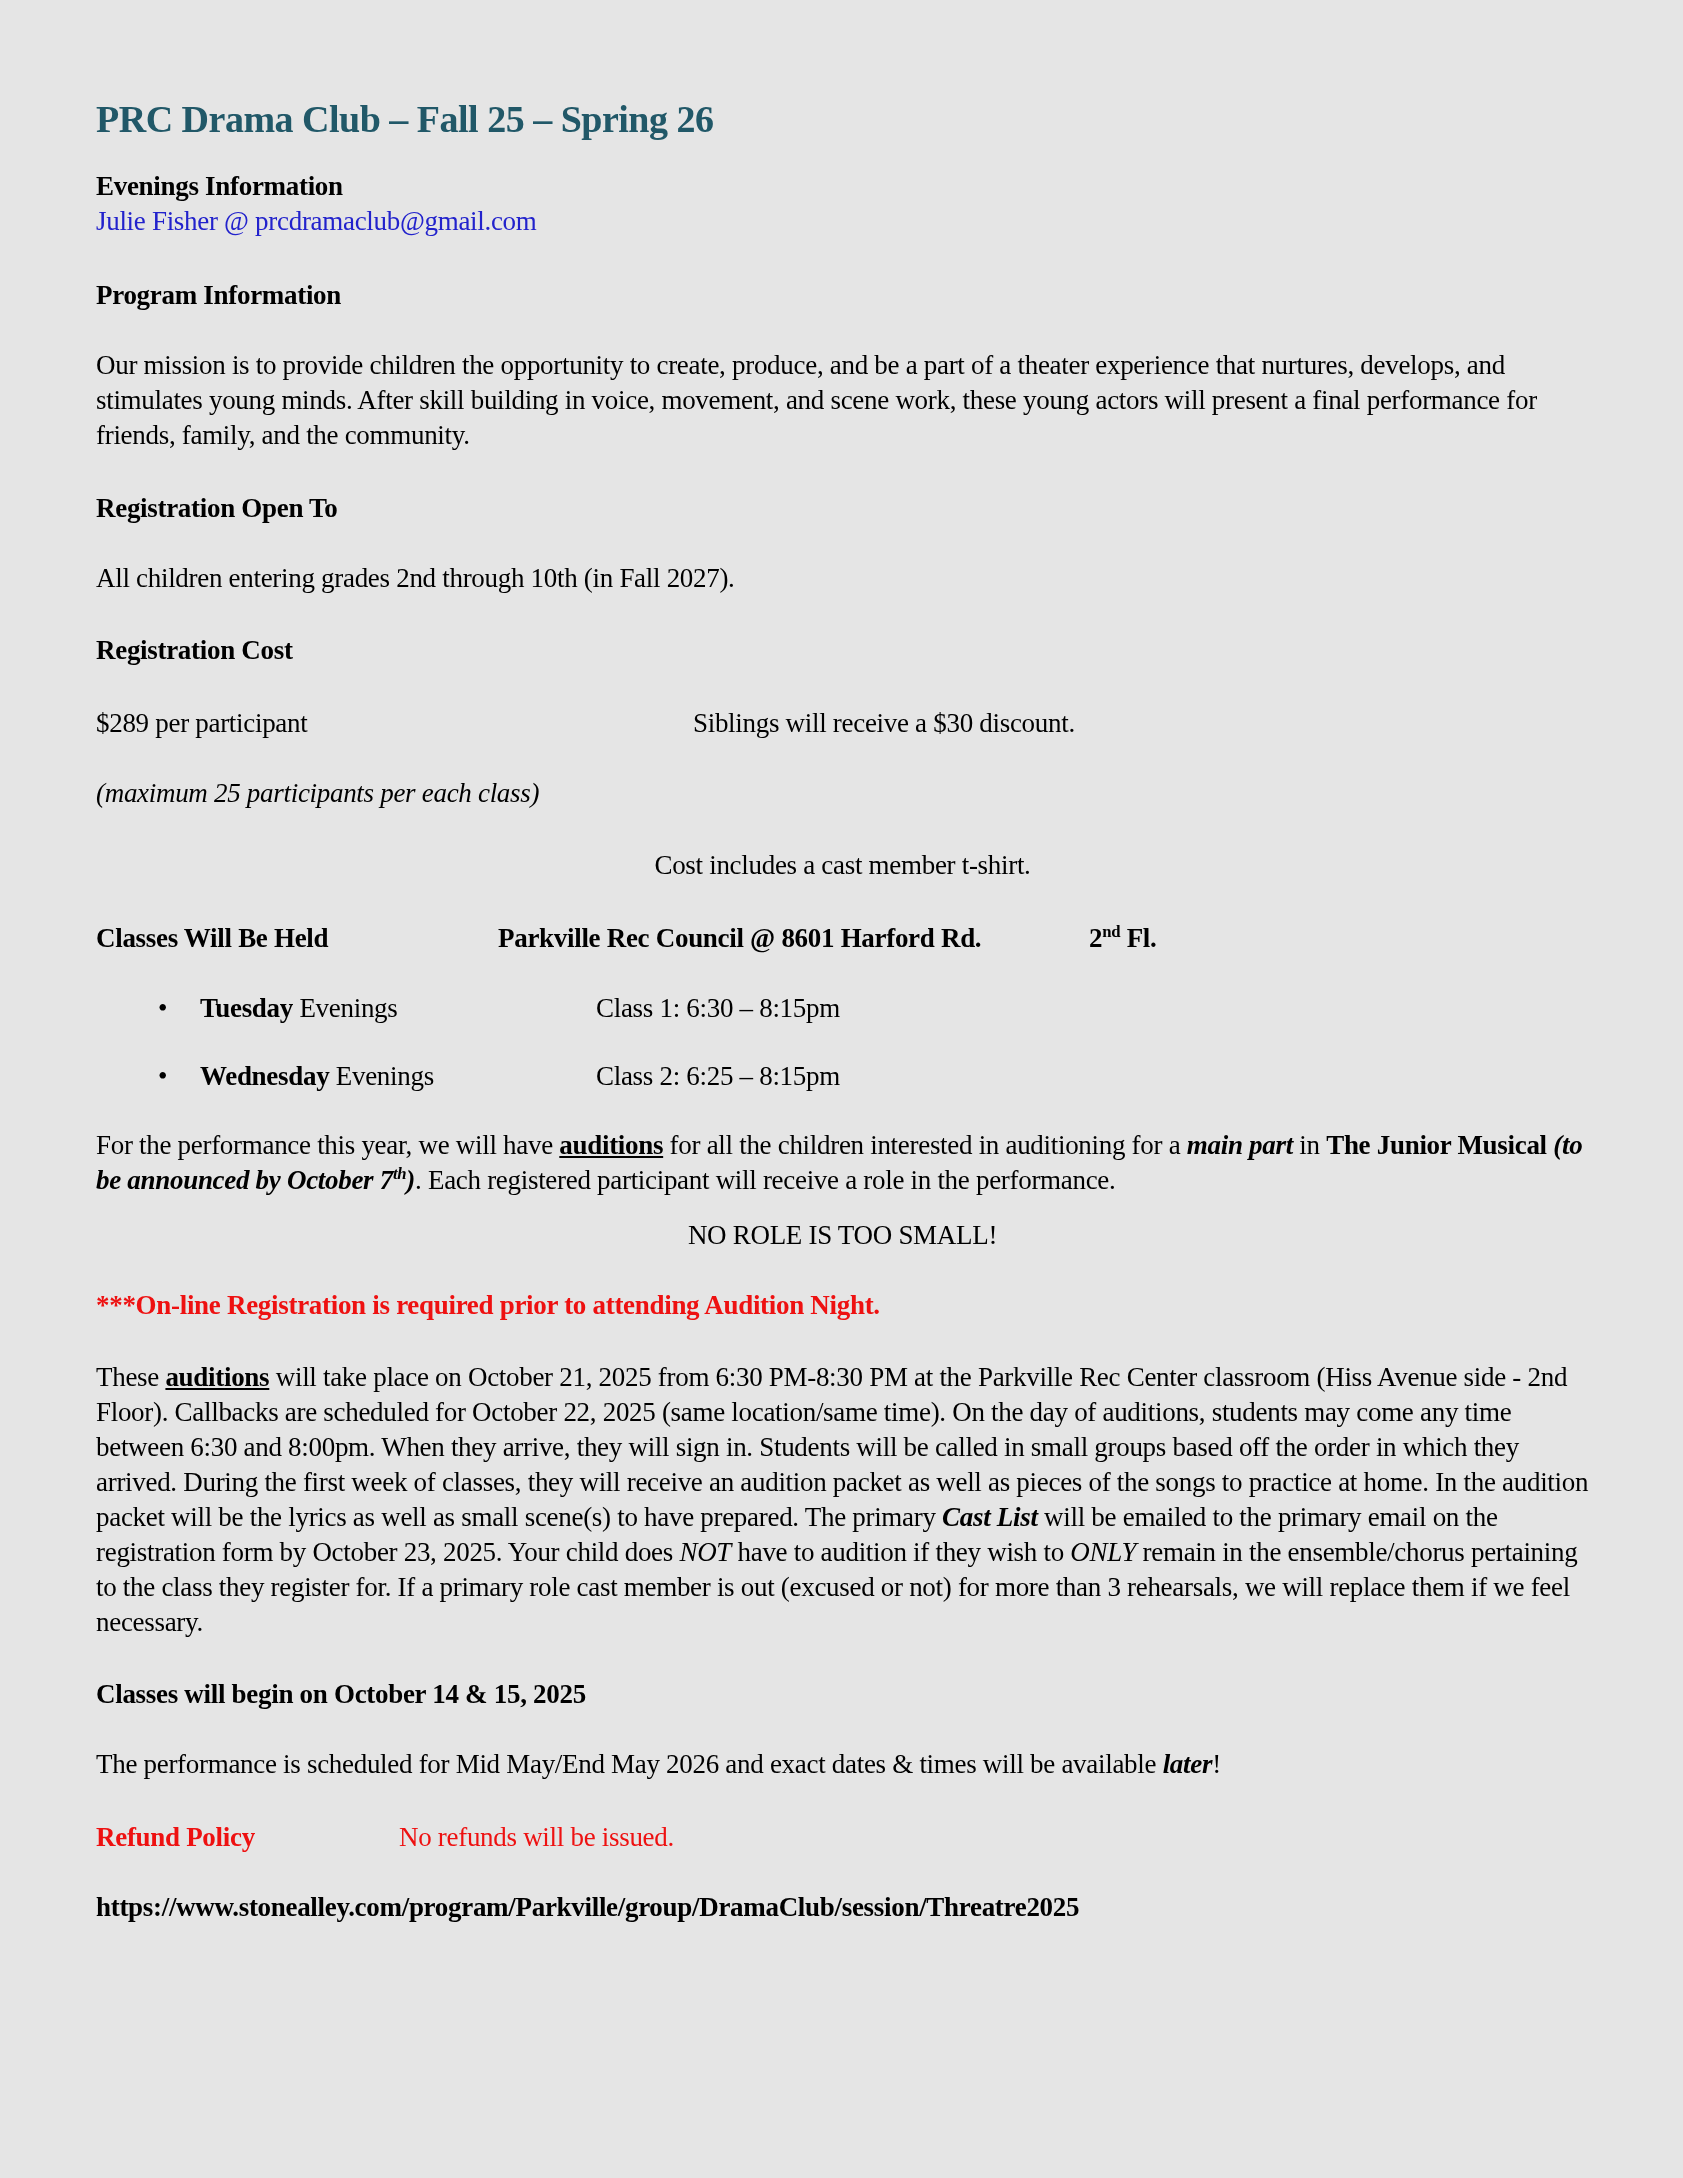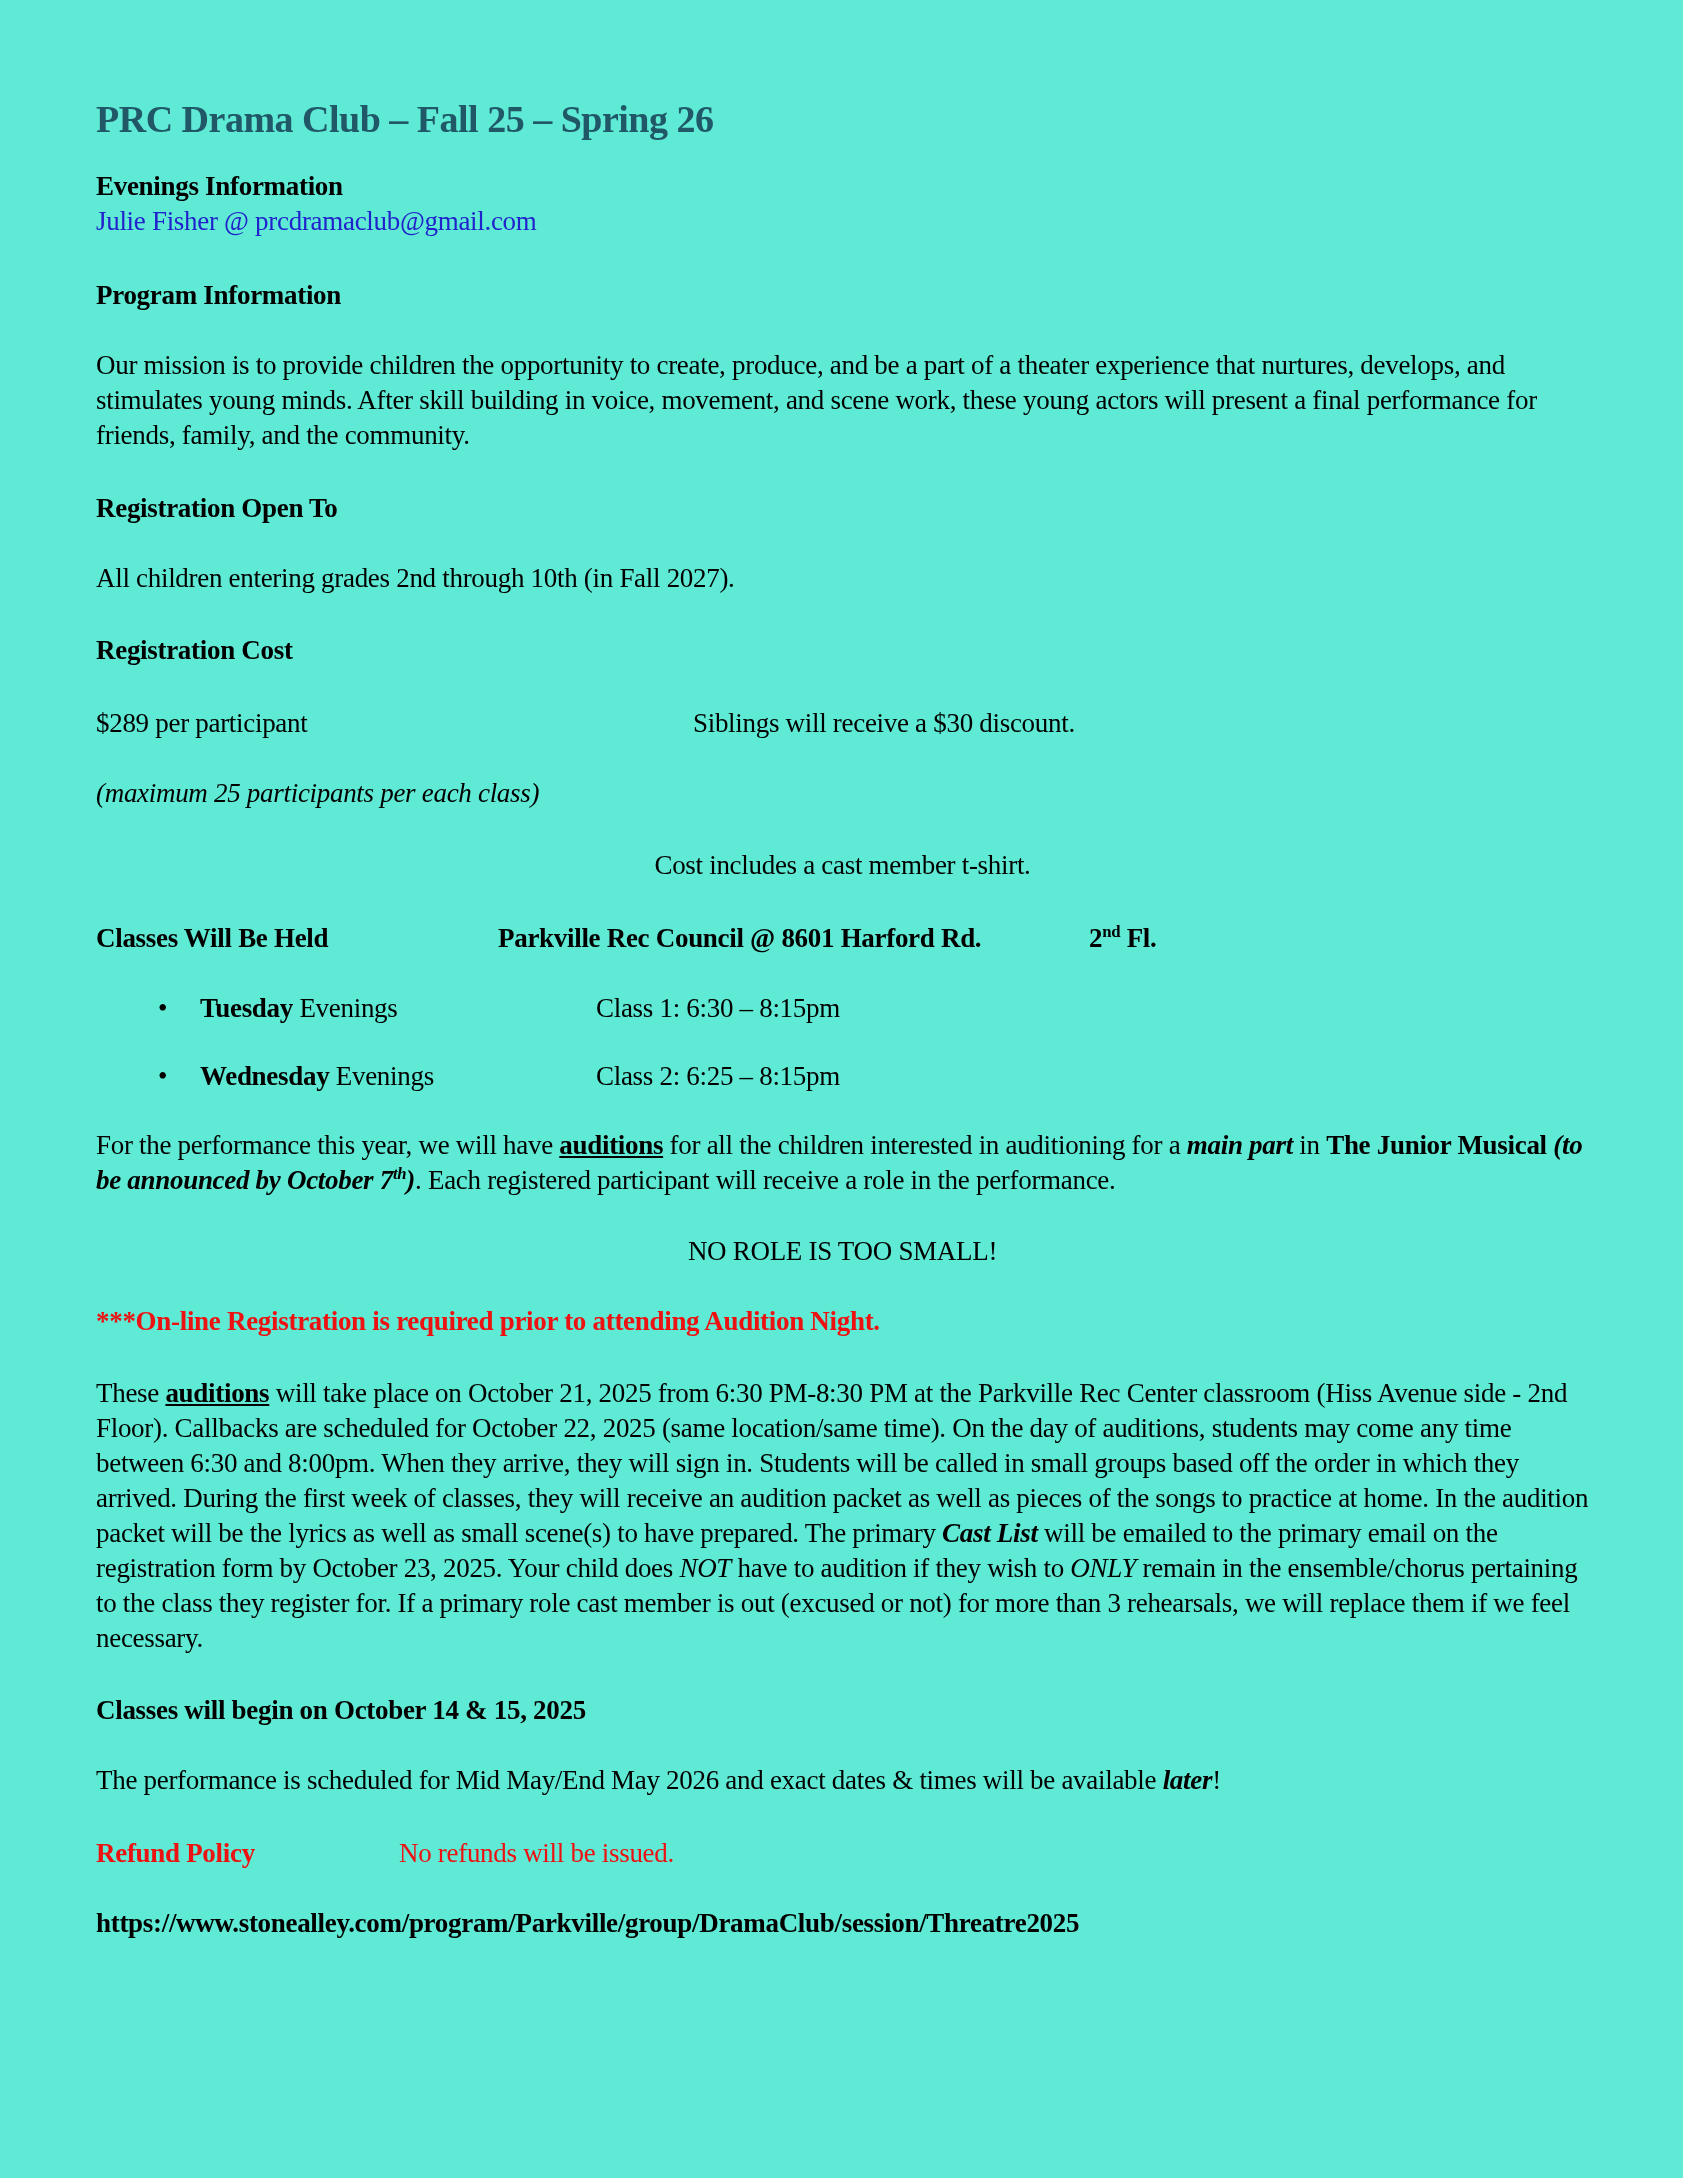--- a/index.html
+++ b/index.html
@@ -1,40 +1,40 @@
 <!DOCTYPE html>
 <html style="--title: #215868; --link: #2222cc; --red: #ee1111;"><head>
 <meta charset="utf-8">
 <style>
   * { box-sizing: border-box; }
   html, body { margin: 0; padding: 0; background: #ffffff; }
   .page {
     position: relative;
     width: 1683px;
     height: 2178px;
-    background: #5eead4;
+    background: #e5e5e5;
     padding: 97px 94px 0 96px;
     font-family: "Liberation Serif", "DejaVu Serif", serif;
     font-size: 27px;
     line-height: 35px;
     letter-spacing: -0.3px;
     color: #000000;
     overflow: hidden;
   }
   .doc-title {
     font-size: 38px;
     line-height: 44px;
     font-weight: 700;
     letter-spacing: -0.5px;
     color: var(--title, #215868);
     margin: 0 0 28px 0;
   }
   p { margin: 0 0 35px 0; }
   .mb0  { margin-bottom: 0; }
-  .mb36 { margin-bottom: 36px; }
+  .mb36 { margin-bottom: 20px; }
   .mb37 { margin-bottom: 37px; }
   .mb38 { margin-bottom: 38px; }
   .mb39 { margin-bottom: 39px; }
   .mb47 { margin-bottom: 47px; }
   .bold { font-weight: 700; }
   .italic { font-style: italic; }
   .bi { font-weight: 700; font-style: italic; }
   .u { text-decoration: underline; }
   .center { text-align: center; }
   .red { color: var(--red, #ee1111); }

